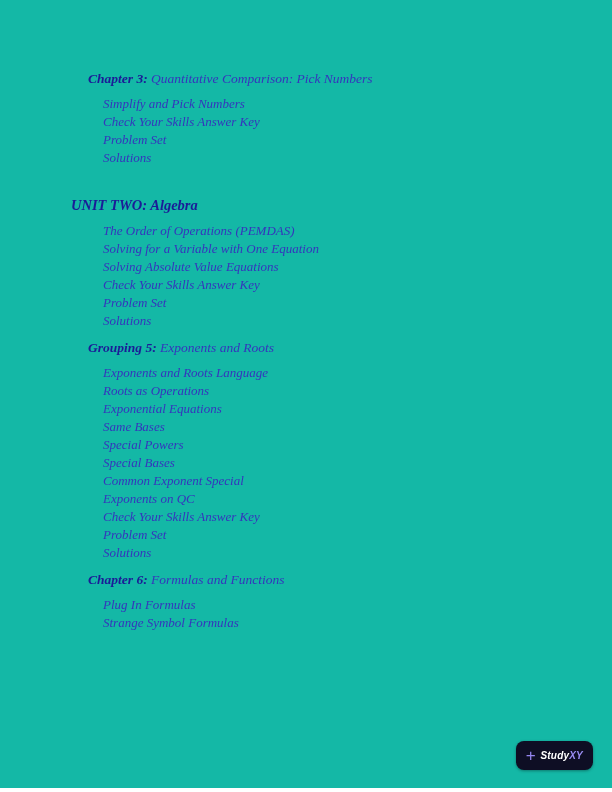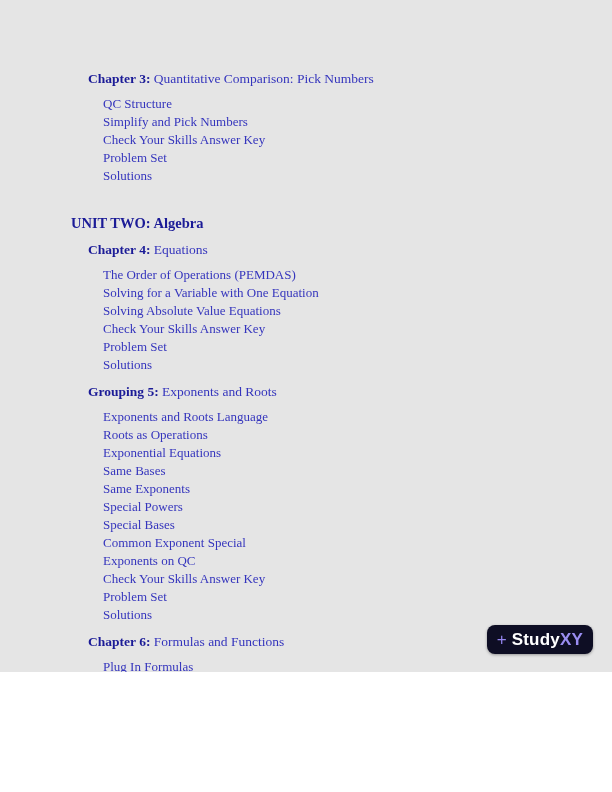--- a/index.html
+++ b/index.html
@@ -3,24 +3,25 @@
 <meta charset="utf-8">
 <style>
   html, body {
     margin: 0;
     padding: 0;
     background: #ffffff;
   }
   .page {
     position: relative;
     width: 612px;
-    height: 672px;
-    background: #e5e5e5;
+    height: 788px;
+    background: #14b8a6;
     overflow: hidden;
     font-family: "Liberation Serif", serif;
+    font-style: italic;
   }
   .toc {
     padding: 71px 20px 0 71px;
   }
   .toc > :first-child {
     margin-top: 0;
   }
   .unit-heading {
     font-size: 14.5px;
     line-height: 17px;
@@ -69,62 +70,59 @@
     box-shadow: 0 1px 3px rgba(0,0,0,0.35);
   }
   .brand-badge .plus {
     color: #9585f0;
     font-size: 17px;
     font-weight: 400;
     line-height: 1;
     margin-top: -1px;
   }
   .brand-badge .logo-text {
-    font-size: 17px;
+    font-size: 10px;
     font-weight: bold;
     letter-spacing: 0.2px;
     white-space: nowrap;
   }
   .brand-badge .study {
     color: #ffffff;
   }
   .brand-badge .xy {
     color: #9a8df2;
   }
 </style>
 </head>
 <body>
 
 <div class="page">
   <div class="toc">
       <div class="chapter-heading"><span class="prefix">Chapter 3: </span><span class="title">Quantitative Comparison: Pick Numbers</span></div>
       <div class="items">
-        <div class="item">QC Structure</div>
         <div class="item">Simplify and Pick Numbers</div>
         <div class="item">Check Your Skills Answer Key</div>
         <div class="item">Problem Set</div>
         <div class="item">Solutions</div>
       </div>
       <div class="unit-heading"><span class="prefix">UNIT TWO: </span><span class="title">Algebra</span></div>
-      <div class="chapter-heading"><span class="prefix">Chapter 4: </span><span class="title">Equations</span></div>
       <div class="items">
         <div class="item">The Order of Operations (PEMDAS)</div>
         <div class="item">Solving for a Variable with One Equation</div>
         <div class="item">Solving Absolute Value Equations</div>
         <div class="item">Check Your Skills Answer Key</div>
         <div class="item">Problem Set</div>
         <div class="item">Solutions</div>
       </div>
       <div class="chapter-heading"><span class="prefix">Grouping 5: </span><span class="title">Exponents and Roots</span></div>
       <div class="items">
         <div class="item">Exponents and Roots Language</div>
         <div class="item">Roots as Operations</div>
         <div class="item">Exponential Equations</div>
         <div class="item">Same Bases</div>
-        <div class="item">Same Exponents</div>
         <div class="item">Special Powers</div>
         <div class="item">Special Bases</div>
         <div class="item">Common Exponent Special</div>
         <div class="item">Exponents on QC</div>
         <div class="item">Check Your Skills Answer Key</div>
         <div class="item">Problem Set</div>
         <div class="item">Solutions</div>
       </div>
       <div class="chapter-heading"><span class="prefix">Chapter 6: </span><span class="title">Formulas and Functions</span></div>
       <div class="items">

